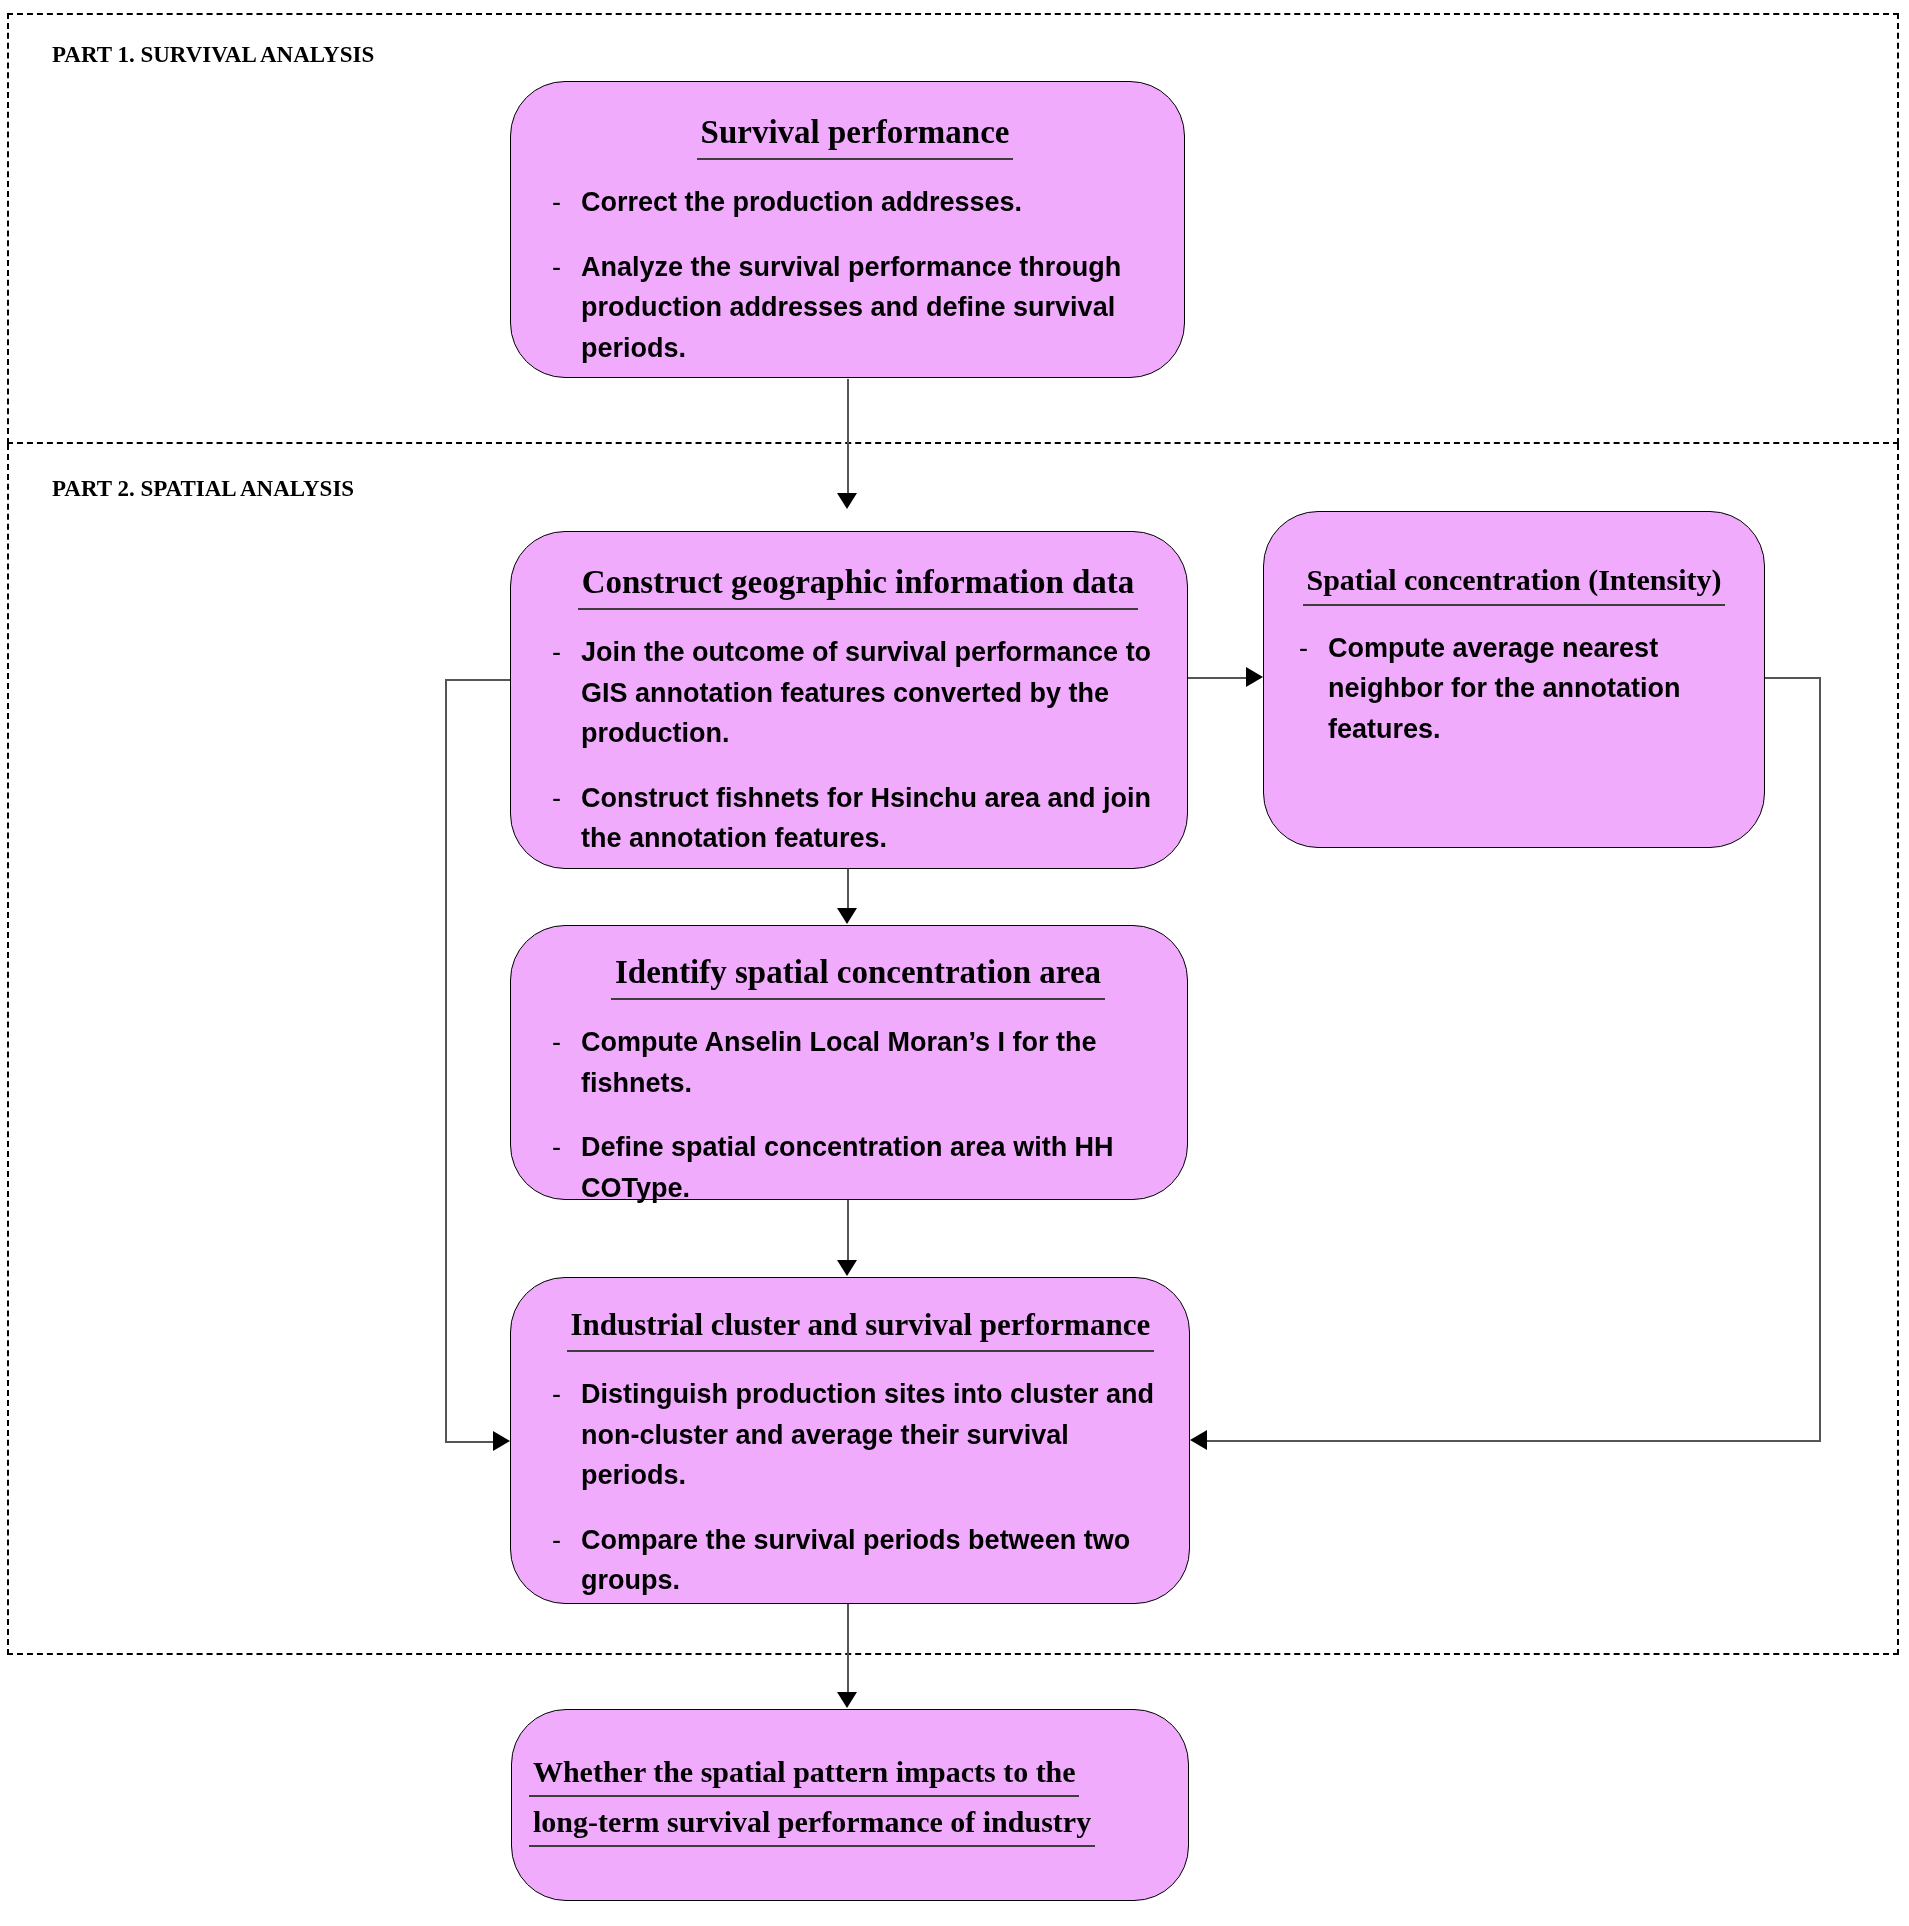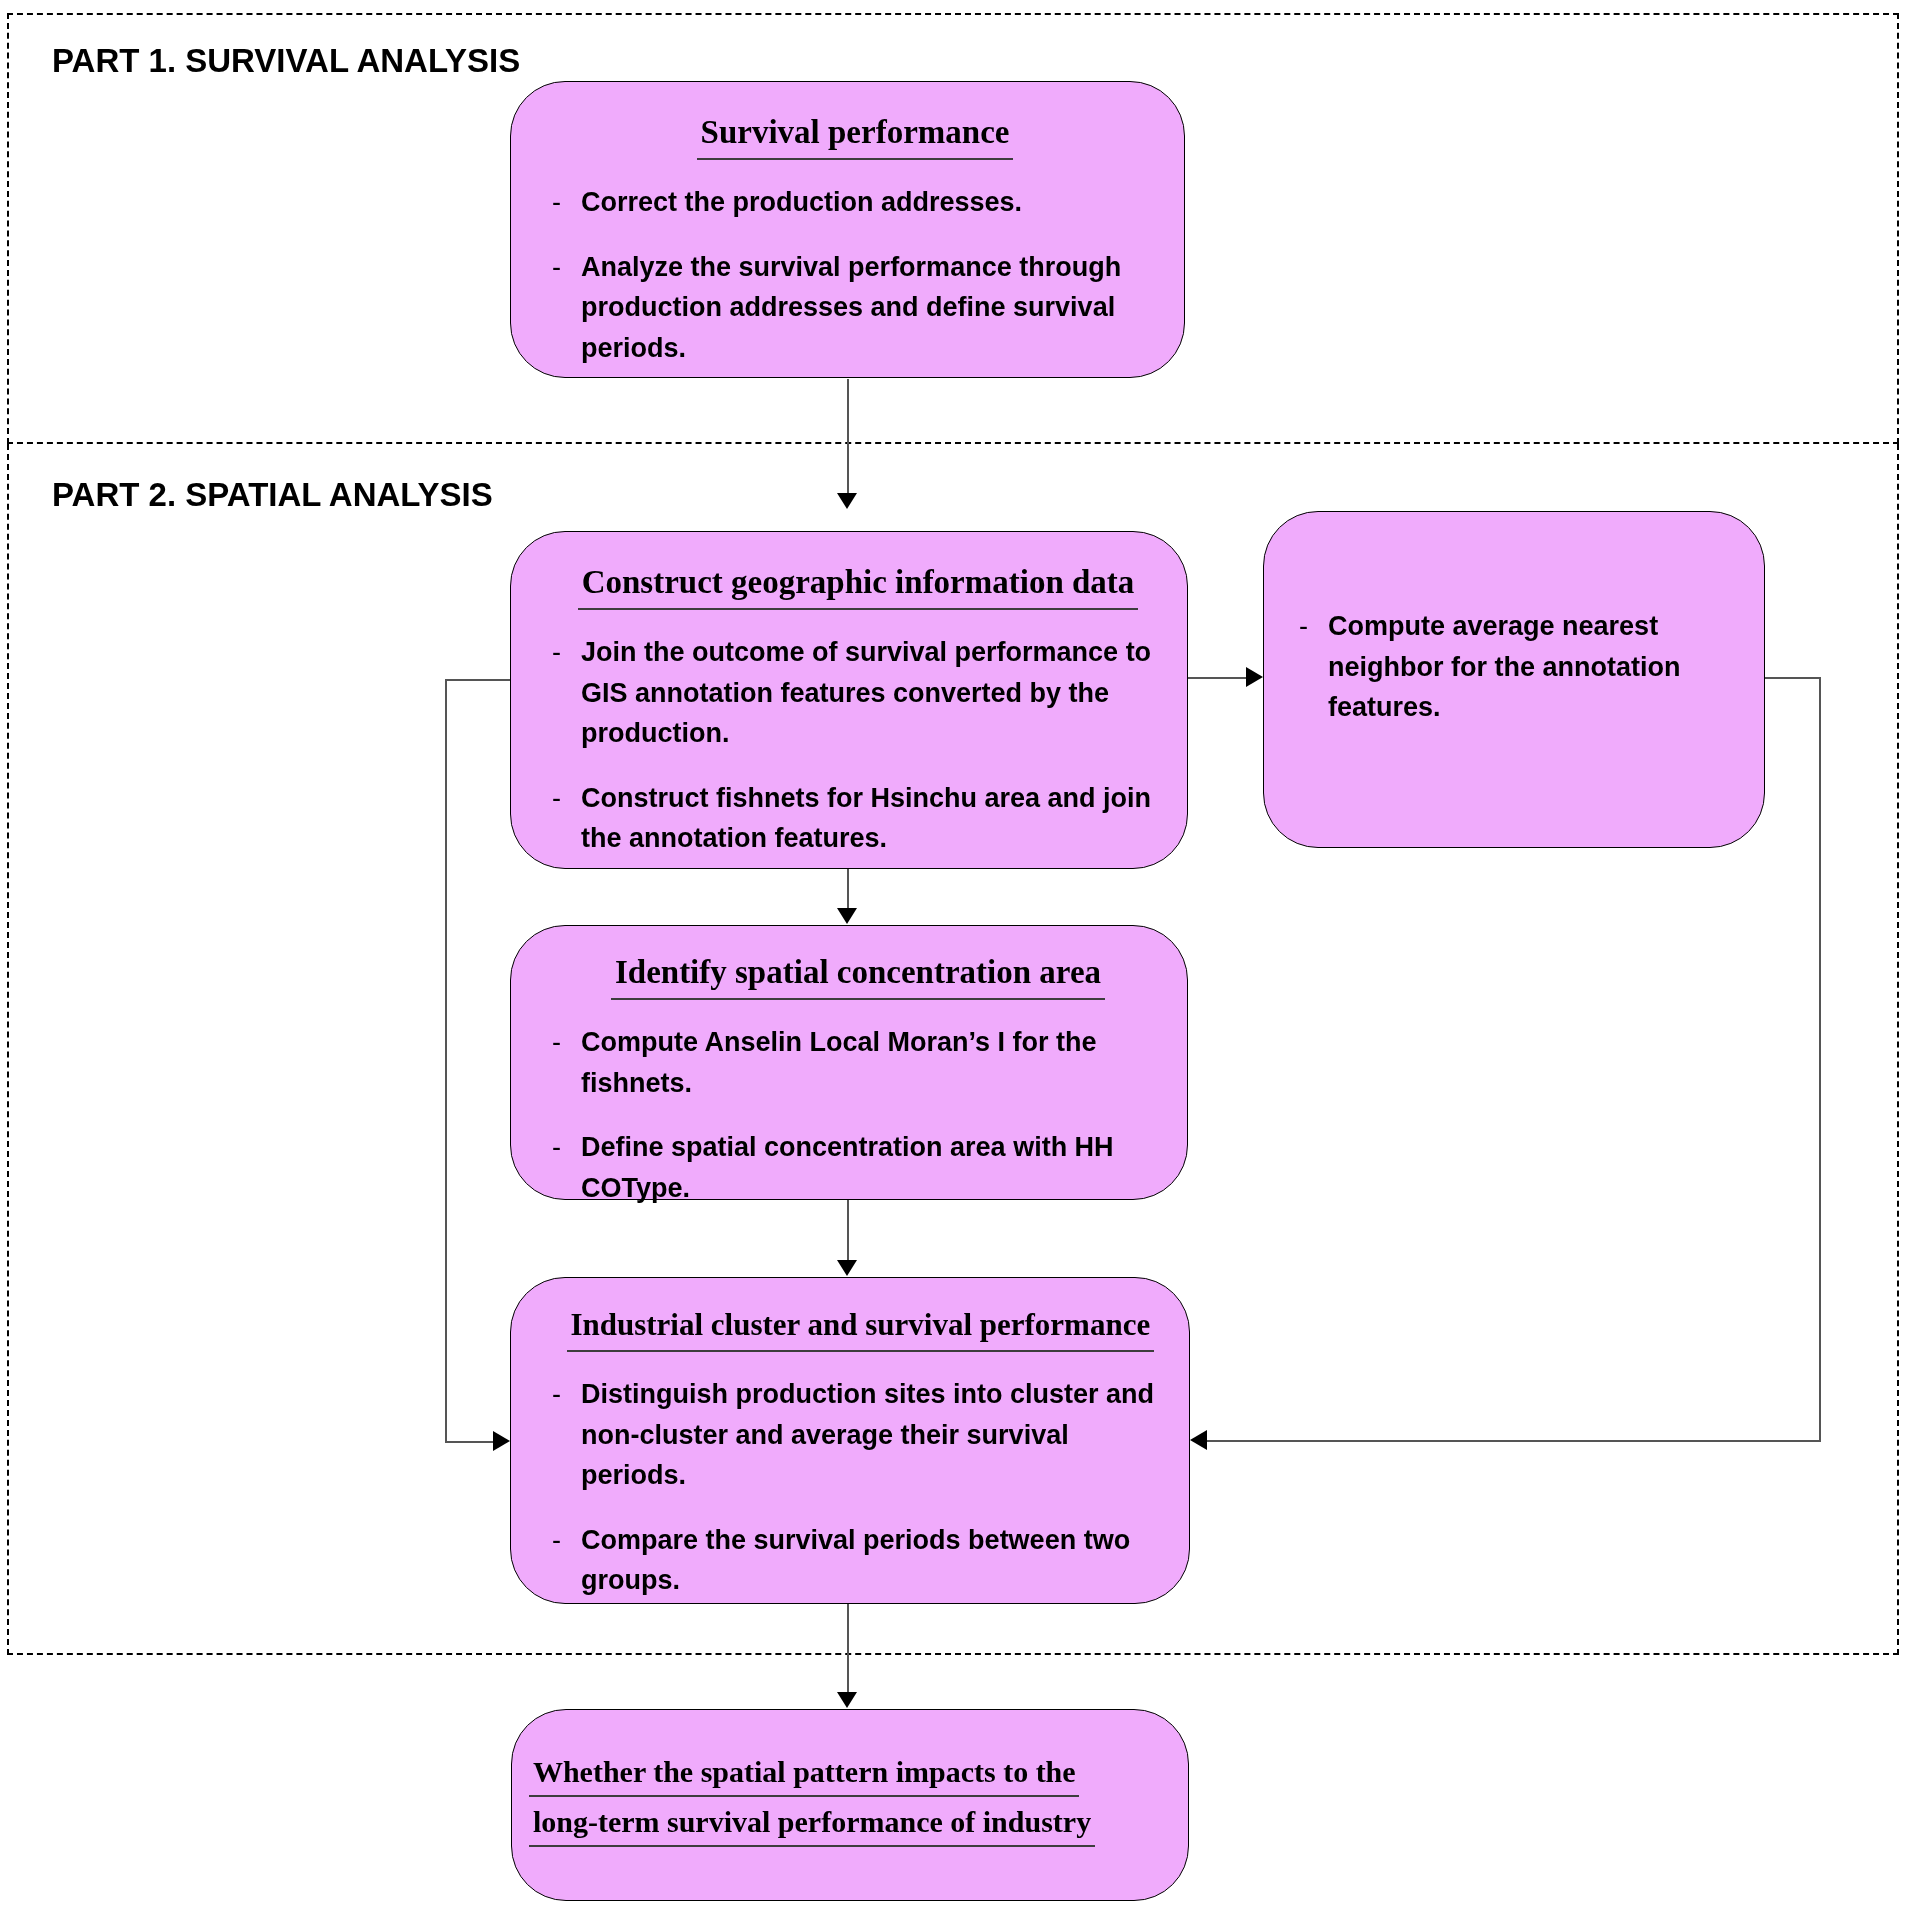--- a/index.html
+++ b/index.html
@@ -4,22 +4,22 @@
 <style>
   html,body{margin:0;padding:0;background:#ffffff;}
   body{width:1909px;height:1926px;position:relative;overflow:hidden;
        font-family:"Liberation Sans",sans-serif;color:#000;}
   .abs{position:absolute;box-sizing:border-box;}
 
   
   .region{border:2.9px dashed #000;background:transparent;z-index:0;}
   .region.no-top{border-top:none;}
 
-  .part-label{font-family:Liberation Sans, sans-serif;font-weight:bold;
-              font-size:33px;letter-spacing:0px;color:#000;white-space:nowrap;z-index:3;}
+  .part-label{font-family:Liberation Serif, serif;font-weight:bold;
+              font-size:23px;letter-spacing:0px;color:#000;white-space:nowrap;z-index:3;}
 
   
   .node{border:1.7px solid #000;border-radius:55px;background:#f0abfc;z-index:2;}
   .node-title{text-align:center;font-family:"Liberation Serif",serif;
               font-weight:bold;font-size:33px;color:#000;white-space:nowrap;}
   .title-text{display:inline-block;padding:0 3.5px 7px 3.5px;border-bottom:2.9px solid #3d3d3d;}
   .t-54{font-size:31px;} .t-52{font-size:30px;}
 
   .bullets{margin-top:22px;}
   .bullet{display:flex;margin-bottom:24.4px;font-size:27px;line-height:1.5;color:#000;
@@ -82,20 +82,23 @@
       <span class="btext">Join the outcome of survival performance to GIS annotation features converted by the production.</span>
     </div>
     <div class="bullet">
       <span class="marker">-</span>
       <span class="btext">Construct fishnets for Hsinchu area and join the annotation features.</span>
     </div>
   </div>
 </div>
 
 <div class="abs node vcenter" style="left:1263px;top:511px;width:502px;height:337px;padding:0 35px 23px 35px;">
+  <div class="node-title t-52">
+    <span class="title-text">Spatial concentration (Intensity)</span>
+  </div>
   <div class="bullets">
     <div class="bullet">
       <span class="marker">-</span>
       <span class="btext">Compute average nearest neighbor for the annotation features.</span>
     </div>
   </div>
 </div>
 
 <div class="abs node" style="left:510px;top:925px;width:678px;height:275px;padding:28px 23px 0 41px;">
   <div class="node-title">

